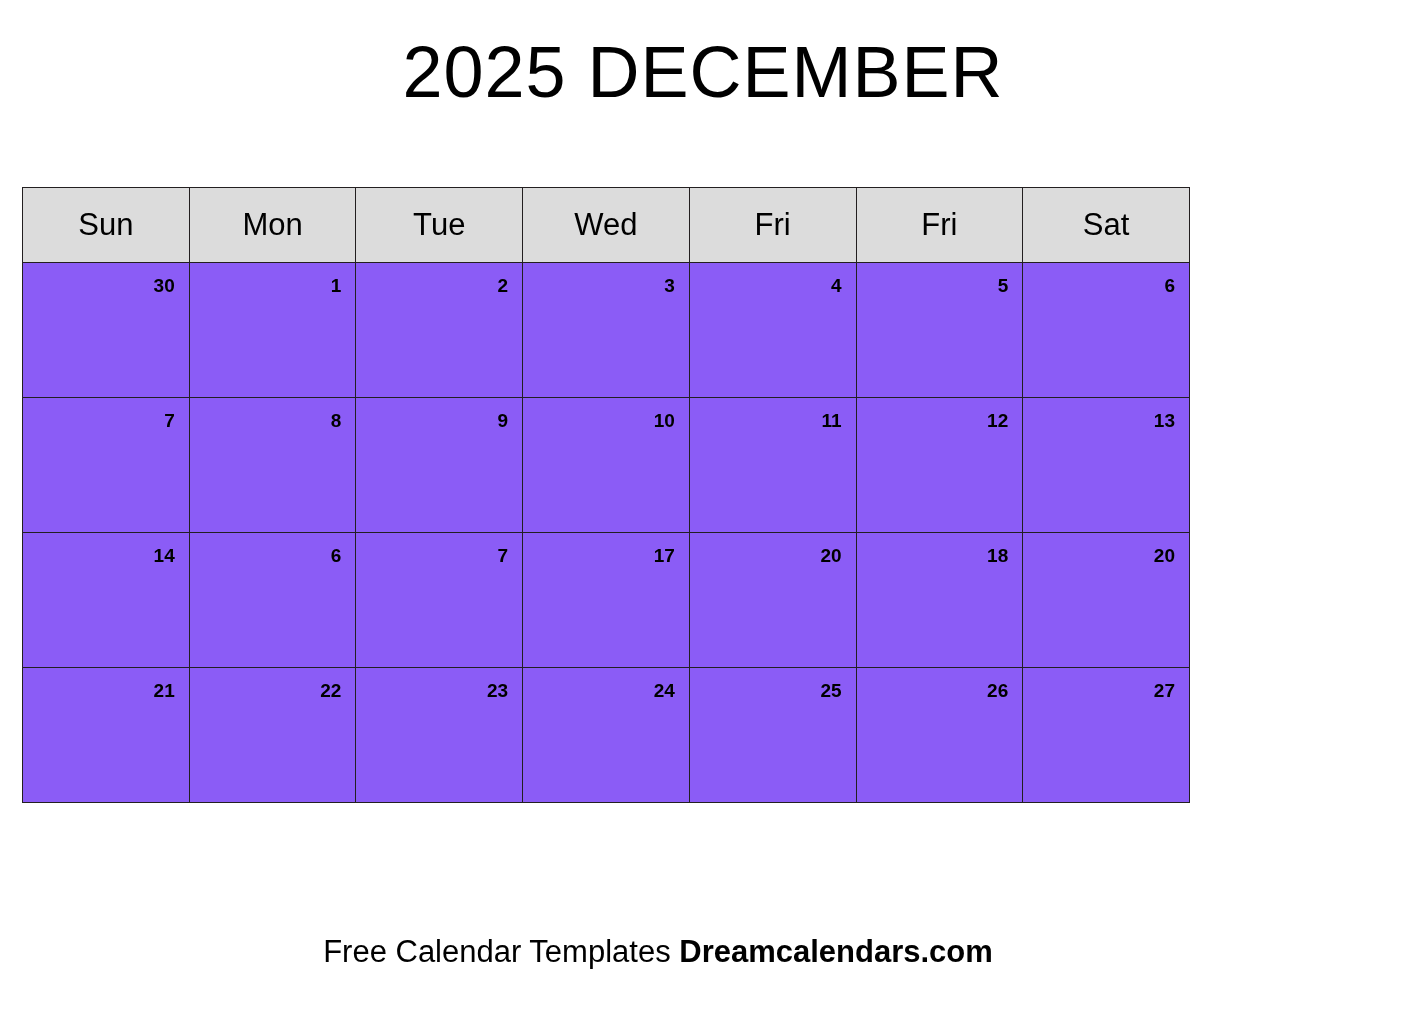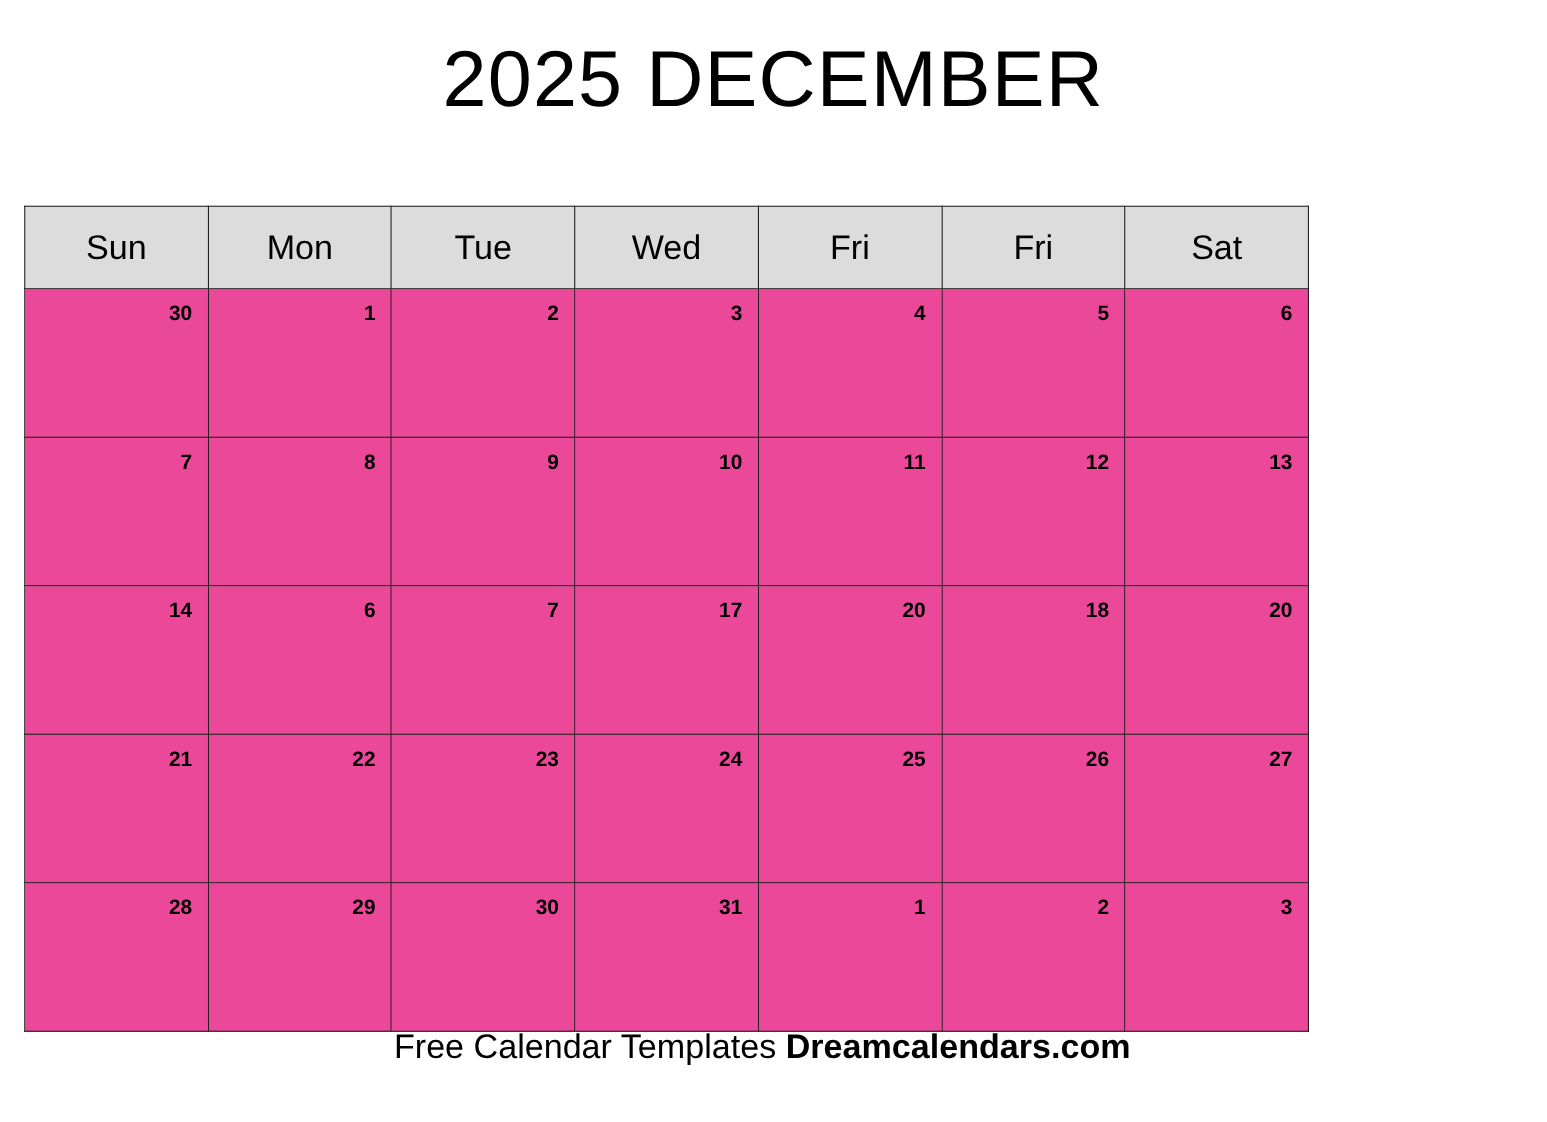--- a/index.html
+++ b/index.html
@@ -51,39 +51,38 @@
     background: #dcdcdc;
     font-size: 31px;
     font-weight: normal;
     text-align: center;
     vertical-align: middle;
     color: #000000;
   }
   .calendar td {
     height: 134px;
     vertical-align: top;
-    background: #ec4899;
+    background: #8b5cf6;
   }
   .daynum {
     display: block;
     text-align: right;
     font-size: 19px;
     font-weight: bold;
     padding: 12px 14px 0 0;
     color: #000000;
   }
   .footer {
     position: absolute;
     left: 0;
     top: 930px;
     width: 1316px;
     text-align: center;
     font-size: 31px;
     line-height: 44px;
-    padding-left: 35px;
   }
   .footer .plain {
     font-weight: normal;
   }
   .footer .brand {
     font-weight: bold;
   }
 </style>
 </head>
 <body>
@@ -190,43 +189,20 @@
         <td>
             <span class="daynum">25</span>
           </td>
         <td>
             <span class="daynum">26</span>
           </td>
         <td>
             <span class="daynum">27</span>
           </td>
       </tr>
-      <tr>
-        <td>
-            <span class="daynum">28</span>
-          </td>
-        <td>
-            <span class="daynum">29</span>
-          </td>
-        <td>
-            <span class="daynum">30</span>
-          </td>
-        <td>
-            <span class="daynum">31</span>
-          </td>
-        <td>
-            <span class="daynum">1</span>
-          </td>
-        <td>
-            <span class="daynum">2</span>
-          </td>
-        <td>
-            <span class="daynum">3</span>
-          </td>
-      </tr>
     </tbody>
   </table>
 
   <div class="footer">
     <span class="plain">Free Calendar Templates </span><span class="brand">Dreamcalendars.com</span>
   </div>
 
 </div>
 
 </body></html>

